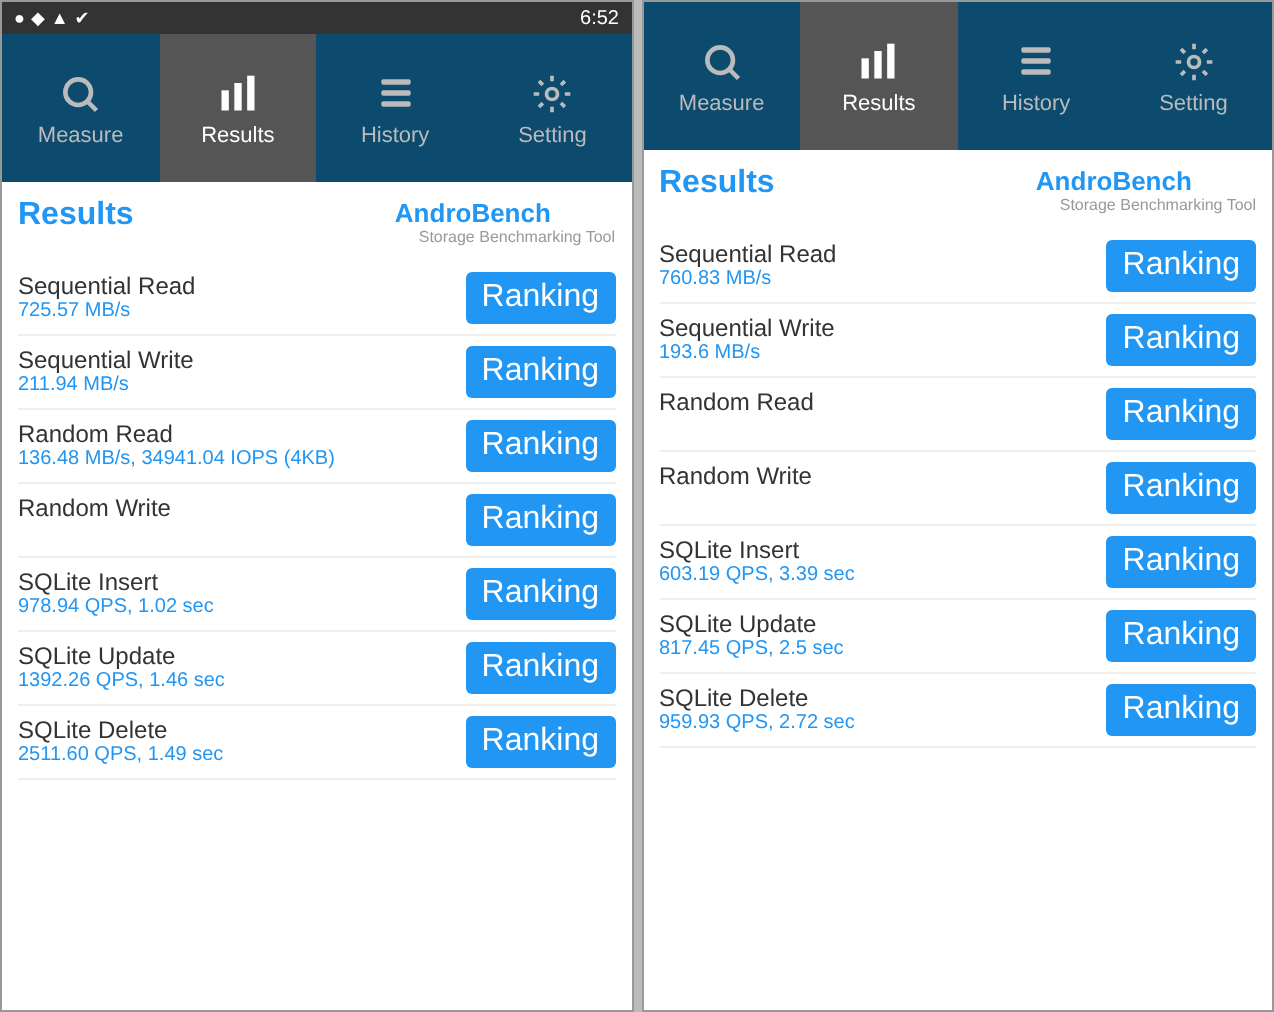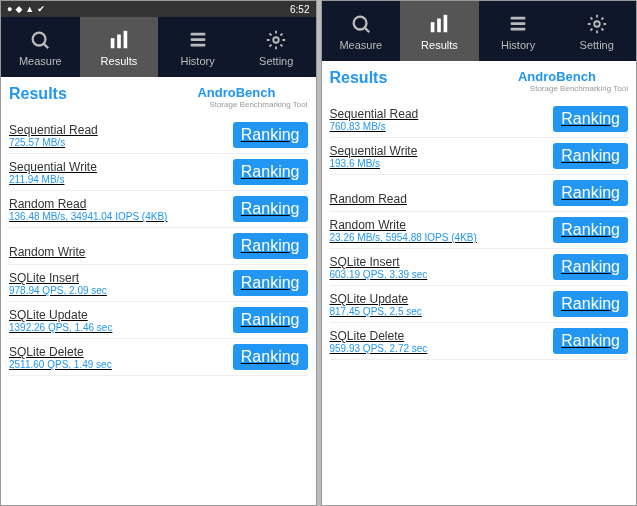--- a/index.html
+++ b/index.html
@@ -28,23 +28,23 @@
       align-items: center;
       height: 16px;
     }
     .status-icons {
       display: flex;
       gap: 3px;
       align-items: center;
       font-size: 9px;
     }
     .nav-bar {
-      background: #0f172a;
-      display: flex;
-      height: 60px;
+      background: #0c4a6e;
+      display: flex;
+      height: 74px;
     }
     .nav-item {
       flex: 1;
       display: flex;
       flex-direction: column;
       align-items: center;
       justify-content: center;
       cursor: pointer;
       color: #bbb;
       font-size: 11px;
@@ -92,24 +92,23 @@
       font-weight: bold;
     }
     .brand-sub {
       color: #999;
       font-size: 8px;
       padding-left: 44px;
     }
     .result-item {
       display: flex;
       justify-content: space-between;
-      align-items: flex-end;
+      align-items: flex-start;
       padding: 5px 0;
       border-bottom: 1px solid #eee;
-      text-decoration: underline;
     }
     .result-info {}
     .result-name {
       font-size: 12px;
       color: #333;
       font-weight: 500;
     }
     .result-value {
       font-size: 10px;
       color: #2196F3;
@@ -220,21 +219,21 @@
         </div>
         <div class="result-item">
           <div class="result-info">
             <div class="result-name">Random Write</div>
           </div>
           <button class="ranking-btn">Ranking</button>
         </div>
         <div class="result-item">
           <div class="result-info">
             <div class="result-name">SQLite Insert</div>
-            <div class="result-value">978.94 QPS, 2.09 sec</div>
+            <div class="result-value">978.94 QPS, 1.02 sec</div>
           </div>
           <button class="ranking-btn">Ranking</button>
         </div>
         <div class="result-item">
           <div class="result-info">
             <div class="result-name">SQLite Update</div>
             <div class="result-value">1392.26 QPS, 1.46 sec</div>
           </div>
           <button class="ranking-btn">Ranking</button>
         </div>
@@ -320,21 +319,20 @@
         </div>
         <div class="result-item">
           <div class="result-info">
             <div class="result-name">Random Read</div>
           </div>
           <button class="ranking-btn">Ranking</button>
         </div>
         <div class="result-item">
           <div class="result-info">
             <div class="result-name">Random Write</div>
-            <div class="result-value">23.26 MB/s, 5954.88 IOPS (4KB)</div>
           </div>
           <button class="ranking-btn">Ranking</button>
         </div>
         <div class="result-item">
           <div class="result-info">
             <div class="result-name">SQLite Insert</div>
             <div class="result-value">603.19 QPS, 3.39 sec</div>
           </div>
           <button class="ranking-btn">Ranking</button>
         </div>

